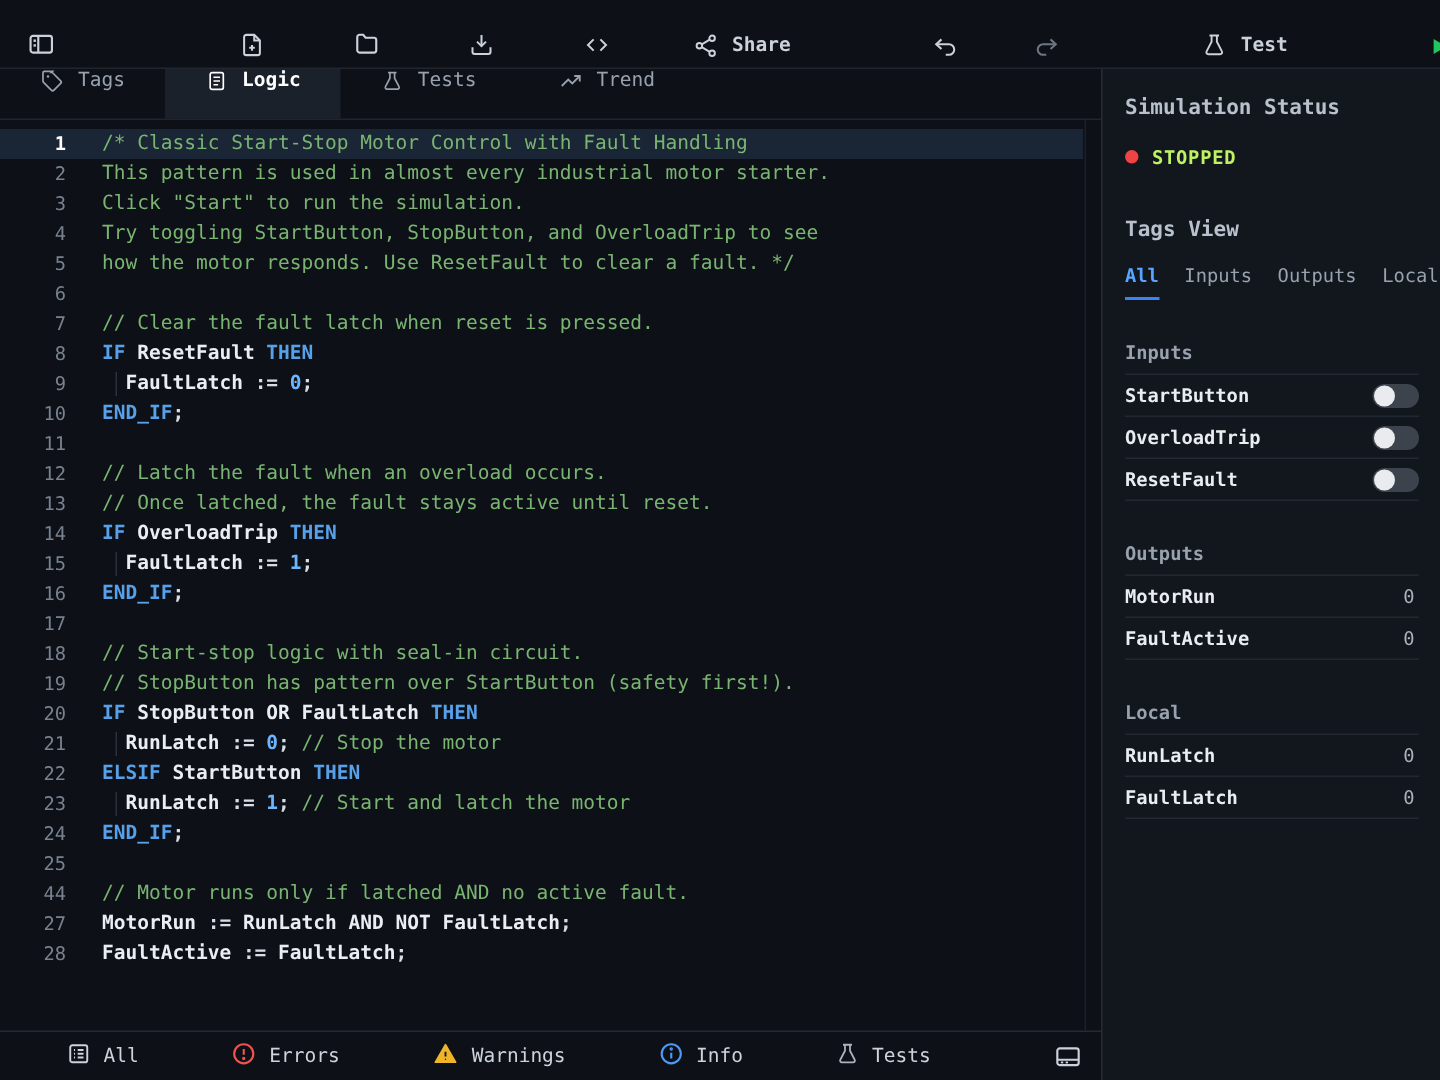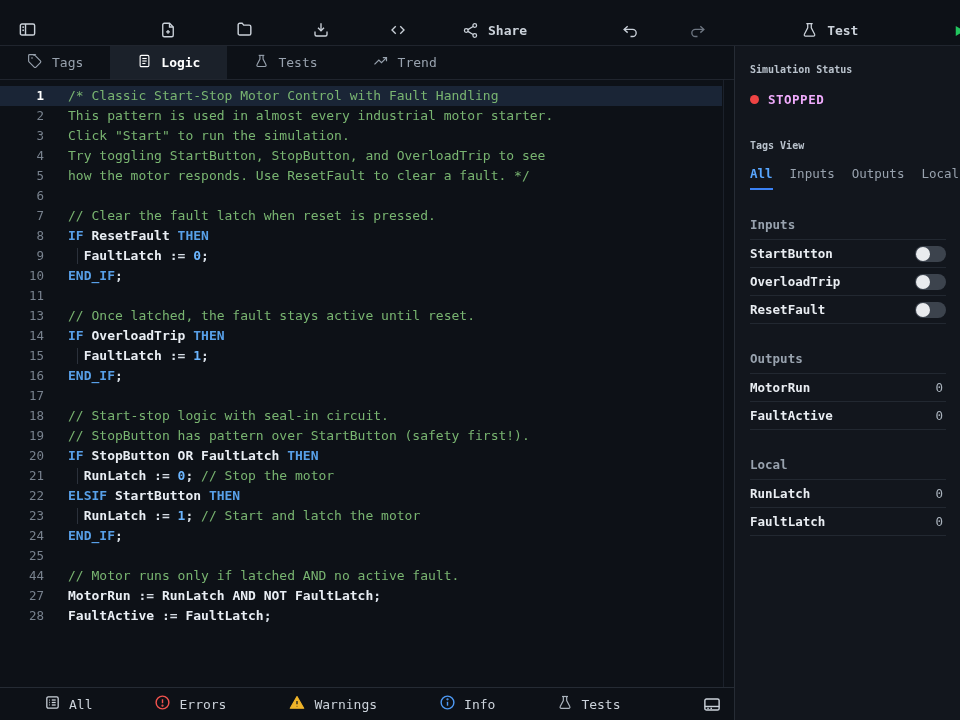--- a/index.html
+++ b/index.html
@@ -16,21 +16,21 @@
   .dim { color:#6d7681; }
   .toolbar .spacer { flex:1; }
   .green { color:#22c55e; }
 
   
   .app { display:flex; height:674px; }
   .left-col { width:734px; display:flex; flex-direction:column; }
 
   
   .tabbar { height:34px; display:flex; border-bottom:1px solid #20252e; background:#0d1117; }
-  .tab { display:flex; align-items:center; gap:9px; padding:0 27px; font-size:13px;
+  .tab { display:flex; align-items:flex-start; gap:9px; padding:0 27px; font-size:13px;
          color:#98a2ae; cursor:pointer; }
   .tab.active { background:#1b212a; color:#ffffff; font-weight:bold; }
 
   
   .editor { flex:1; position:relative; background:#0d1117; overflow:hidden; }
   .scroll-gutter { position:absolute; top:0; right:0; bottom:0; width:11px;
                    border-left:1px solid #1b212b; }
   #code-lines { position:absolute; left:0; right:12px; top:6px; }
   .line { position:relative; height:20px; line-height:20px; font-size:13px;
           white-space:pre; }
@@ -49,24 +49,24 @@
   
   .statusbar { height:33px; border-top:1px solid #252b34; display:flex; align-items:center;
                padding-left:44px; gap:62px; font-size:13px; color:#ccd3db; position:relative;
                background:#0d1117; }
   .sb-item { display:flex; align-items:center; gap:8px; cursor:pointer; }
   .sb-right { position:absolute; right:12px; top:7px; cursor:pointer; color:#cbd2da; }
 
   
   .sidebar { width:226px; border-left:1px solid #262c35; background:#12161d;
              padding:0 14px 0 15px; font-size:12.5px; }
-  .sb-h1 { color:#b9c2cc; font-weight:bold; margin-top:18px; font-size:10px; }
+  .sb-h1 { color:#b9c2cc; font-weight:bold; margin-top:18px; font-size:14px; }
   .status-row { display:flex; align-items:center; gap:9px; margin-top:17px; }
   .dot { width:9px; height:9px; border-radius:50%; background:#ef4444; }
-  .status-text { color:#f0abfc; font-weight:bold; letter-spacing:.5px; }
+  .status-text { color:#bef264; font-weight:bold; letter-spacing:.5px; }
   .tags-view-title { margin-top:33px; }
   .view-tabs { display:flex; gap:17px; margin-top:15px; color:#98a2ae; }
   .vtab { padding-bottom:7px; cursor:pointer; }
   .vtab.active { color:#58a6ff; font-weight:bold; border-bottom:2px solid #3b82f6; }
   .section-title { color:#98a2ae; font-weight:bold; margin-top:27px; margin-bottom:7px; }
   .tag-row { height:28px; display:flex; align-items:center; justify-content:space-between;
              border-top:1px solid #222831; }
   .tag-rows { border-bottom:1px solid #222831; }
   .tag-name { color:#e9edf2; font-weight:bold; }
   .tag-val { color:#aab3bd; padding-right:3px; }
@@ -250,20 +250,21 @@
           <div class="line"><span class="ln">2</span><span class="codetxt"><span class="cm">This pattern is used in almost every industrial motor starter.</span></span></div>
           <div class="line"><span class="ln">3</span><span class="codetxt"><span class="cm">Click "Start" to run the simulation.</span></span></div>
           <div class="line"><span class="ln">4</span><span class="codetxt"><span class="cm">Try toggling StartButton, StopButton, and OverloadTrip to see</span></span></div>
           <div class="line"><span class="ln">5</span><span class="codetxt"><span class="cm">how the motor responds. Use ResetFault to clear a fault. */</span></span></div>
           <div class="line"><span class="ln">6</span><span class="codetxt"></span></div>
           <div class="line"><span class="ln">7</span><span class="codetxt"><span class="cm">// Clear the fault latch when reset is pressed.</span></span></div>
           <div class="line"><span class="ln">8</span><span class="codetxt"><span class="kw">IF </span><span class="id">ResetFault </span><span class="kw">THEN</span></span></div>
           <div class="line"><span class="ln">9</span><span class="guide"></span><span class="codetxt"><span class="id">  FaultLatch </span><span class="op">:= </span><span class="num">0</span><span class="op">;</span></span></div>
           <div class="line"><span class="ln">10</span><span class="codetxt"><span class="kw">END_IF</span><span class="op">;</span></span></div>
           <div class="line"><span class="ln">11</span><span class="codetxt"></span></div>
+          <div class="line"><span class="ln">12</span><span class="codetxt"><span class="cm">// Latch the fault when an overload occurs.</span></span></div>
           <div class="line"><span class="ln">13</span><span class="codetxt"><span class="cm">// Once latched, the fault stays active until reset.</span></span></div>
           <div class="line"><span class="ln">14</span><span class="codetxt"><span class="kw">IF </span><span class="id">OverloadTrip </span><span class="kw">THEN</span></span></div>
           <div class="line"><span class="ln">15</span><span class="guide"></span><span class="codetxt"><span class="id">  FaultLatch </span><span class="op">:= </span><span class="num">1</span><span class="op">;</span></span></div>
           <div class="line"><span class="ln">16</span><span class="codetxt"><span class="kw">END_IF</span><span class="op">;</span></span></div>
           <div class="line"><span class="ln">17</span><span class="codetxt"></span></div>
           <div class="line"><span class="ln">18</span><span class="codetxt"><span class="cm">// Start-stop logic with seal-in circuit.</span></span></div>
           <div class="line"><span class="ln">19</span><span class="codetxt"><span class="cm">// StopButton has pattern over StartButton (safety first!).</span></span></div>
           <div class="line"><span class="ln">20</span><span class="codetxt"><span class="kw">IF </span><span class="id">StopButton OR FaultLatch </span><span class="kw">THEN</span></span></div>
           <div class="line"><span class="ln">21</span><span class="guide"></span><span class="codetxt"><span class="id">  RunLatch </span><span class="op">:= </span><span class="num">0</span><span class="op">; </span><span class="cm">// Stop the motor</span></span></div>
           <div class="line"><span class="ln">22</span><span class="codetxt"><span class="kw">ELSIF </span><span class="id">StartButton </span><span class="kw">THEN</span></span></div>

